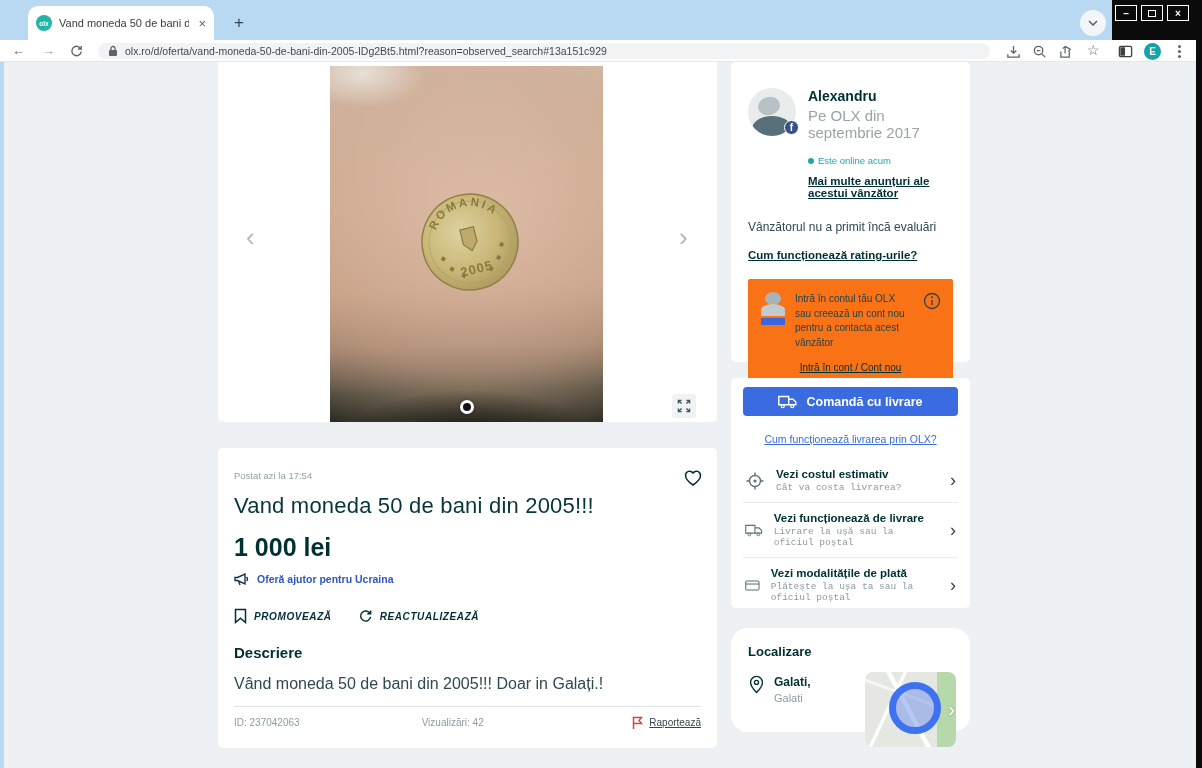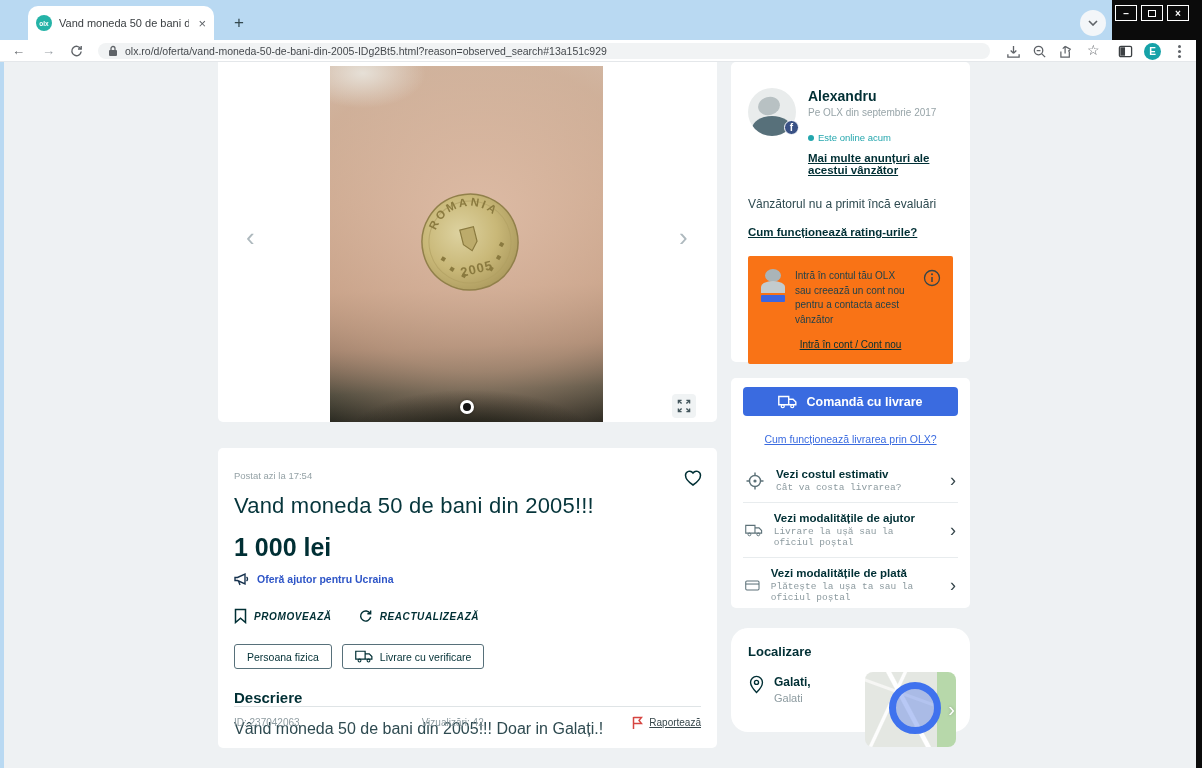--- a/index.html
+++ b/index.html
@@ -94,21 +94,21 @@
   .avatar-wrap { position:relative; width:48px; height:48px; flex:none; }
   .avatar-circ { width:48px; height:48px; border-radius:50%; background:#e9ecec; overflow:hidden; position:relative; }
   .avatar-head { position:absolute; left:10px; top:9px; width:22px; height:18px; border-radius:50%;
                  background:#b8c1c3; transform:rotate(-15deg); }
   .avatar-body { position:absolute; left:4px; top:28px; width:40px; height:26px; border-radius:50% 50% 0 0;
                  background:#57707a; }
   .fb-badge { position:absolute; right:-3px; bottom:1px; width:15px; height:15px; border-radius:50%;
               background:#395185; color:#fff; font-size:10px; font-weight:bold; display:flex;
               align-items:center; justify-content:center; border:1.5px solid #fff; }
   .seller-name { font-size:14px; font-weight:700; color:#002f34; }
-  .seller-since { margin-top:3px; font-size:10px; color:#97a4a8; }
+  .seller-since { margin-top:3px; font-size:15px; color:#97a4a8; }
   .online-row { margin-top:14px; display:flex; align-items:center; gap:4px; font-size:9.5px; color:#23a6ad; }
   .online-dot { width:6px; height:6px; border-radius:50%; background:#23a6ad; }
   .more-ads { margin-top:9px; font-size:11.5px; font-weight:700; color:#002f34; text-decoration:underline; }
   .no-ratings { margin-top:21px; font-size:12px; color:#2e4a50; }
   .ratings-link { margin-top:15px; font-size:11.5px; font-weight:700; color:#002f34; text-decoration:underline; display:inline-block; }
   .login-box { margin-top:16px; background:#f97316; border-radius:2px; padding:13px 12px 14px; }
   .login-row { display:flex; gap:9px; }
   .mini-avatar { width:26px; height:35px; flex:none; position:relative; }
   .mini-head { position:absolute; left:5px; top:0; width:16px; height:13px; border-radius:50%; background:#aab4b8; }
   .mini-body { position:absolute; left:1px; top:12px; width:24px; height:12px; border-radius:50% 50% 0 0; background:#c3cbce; }
@@ -279,33 +279,20 @@
         <span>PROMOVEAZĂ</span>
       </div>
       <div class="action">
         <svg width="15" height="15" viewBox="0 0 16 16">
           <path d="M13 5A5.4 5.4 0 1 0 13.5 8.5" fill="none" stroke="#002f34" stroke-width="1.5"></path>
           <path d="M13.5 1.5V5h-3.5" fill="none" stroke="#002f34" stroke-width="1.5"></path>
           </svg>
         <span>REACTUALIZEAZĂ</span>
       </div>
     </div>
-    <div class="chips">
-      <div class="chip">
-        <span>Persoana fizica</span>
-      </div>
-      <div class="chip">
-        <svg width="18" height="13" viewBox="0 0 24 17">
-          <path d="M1 1.5h12.5V12H1zM13.5 5H19l3.5 3.5V12h-9" fill="none" stroke="#002f34" stroke-width="1.6"></path>
-          <circle cx="6" cy="13.8" r="1.9" fill="none" stroke="#002f34" stroke-width="1.4"></circle>
-          <circle cx="18" cy="13.8" r="1.9" fill="none" stroke="#002f34" stroke-width="1.4"></circle>
-          </svg>
-        <span>Livrare cu verificare</span>
-      </div>
-    </div>
     <div class="descr-head">Descriere</div>
     <div class="descr-text">Vând moneda 50 de bani din 2005!!! Doar in Galați.!</div>
     <div class="foot-divider"></div>
     <div class="ad-footer">
       <span>ID: 237042063</span>
       <span class="ad-views">Vizualizări: 42</span>
       <span class="report">
         <svg width="11" height="13" viewBox="0 0 11 13">
           <path d="M1.5 1v12" stroke="#d64541" stroke-width="1.5"></path>
           <path d="M1.5 1.5h8L7 4.5l2.5 3h-8" fill="none" stroke="#d64541" stroke-width="1.4"></path>
@@ -381,21 +368,21 @@
         </div>
         <span class="dlv-chev">›</span>
       </div>
       <div class="dlv-row">
         <svg width="22" height="15" viewBox="0 0 24 17">
           <path d="M1 1.5h12.5V12H1zM13.5 5H19l3.5 3.5V12h-9" fill="none" stroke="#5c7178" stroke-width="1.5"></path>
           <circle cx="6" cy="13.8" r="1.9" fill="none" stroke="#5c7178" stroke-width="1.3"></circle>
           <circle cx="18" cy="13.8" r="1.9" fill="none" stroke="#5c7178" stroke-width="1.3"></circle>
           </svg>
         <div>
-          <div class="dlv-title">Vezi modalitățile de ajutor</div>
+          <div class="dlv-title">Vezi funcționează de livrare</div>
           <div class="dlv-sub">Livrare la ușă sau la oficiul poștal</div>
         </div>
         <span class="dlv-chev">›</span>
       </div>
       <div class="dlv-row">
         <svg width="20" height="15" viewBox="0 0 20 15">
           <rect x="1" y="1.5" width="18" height="12" rx="1.5" fill="none" stroke="#5c7178" stroke-width="1.4"></rect>
           <path d="M1 5.5h18" stroke="#5c7178" stroke-width="1.4"></path>
           </svg>
         <div>

